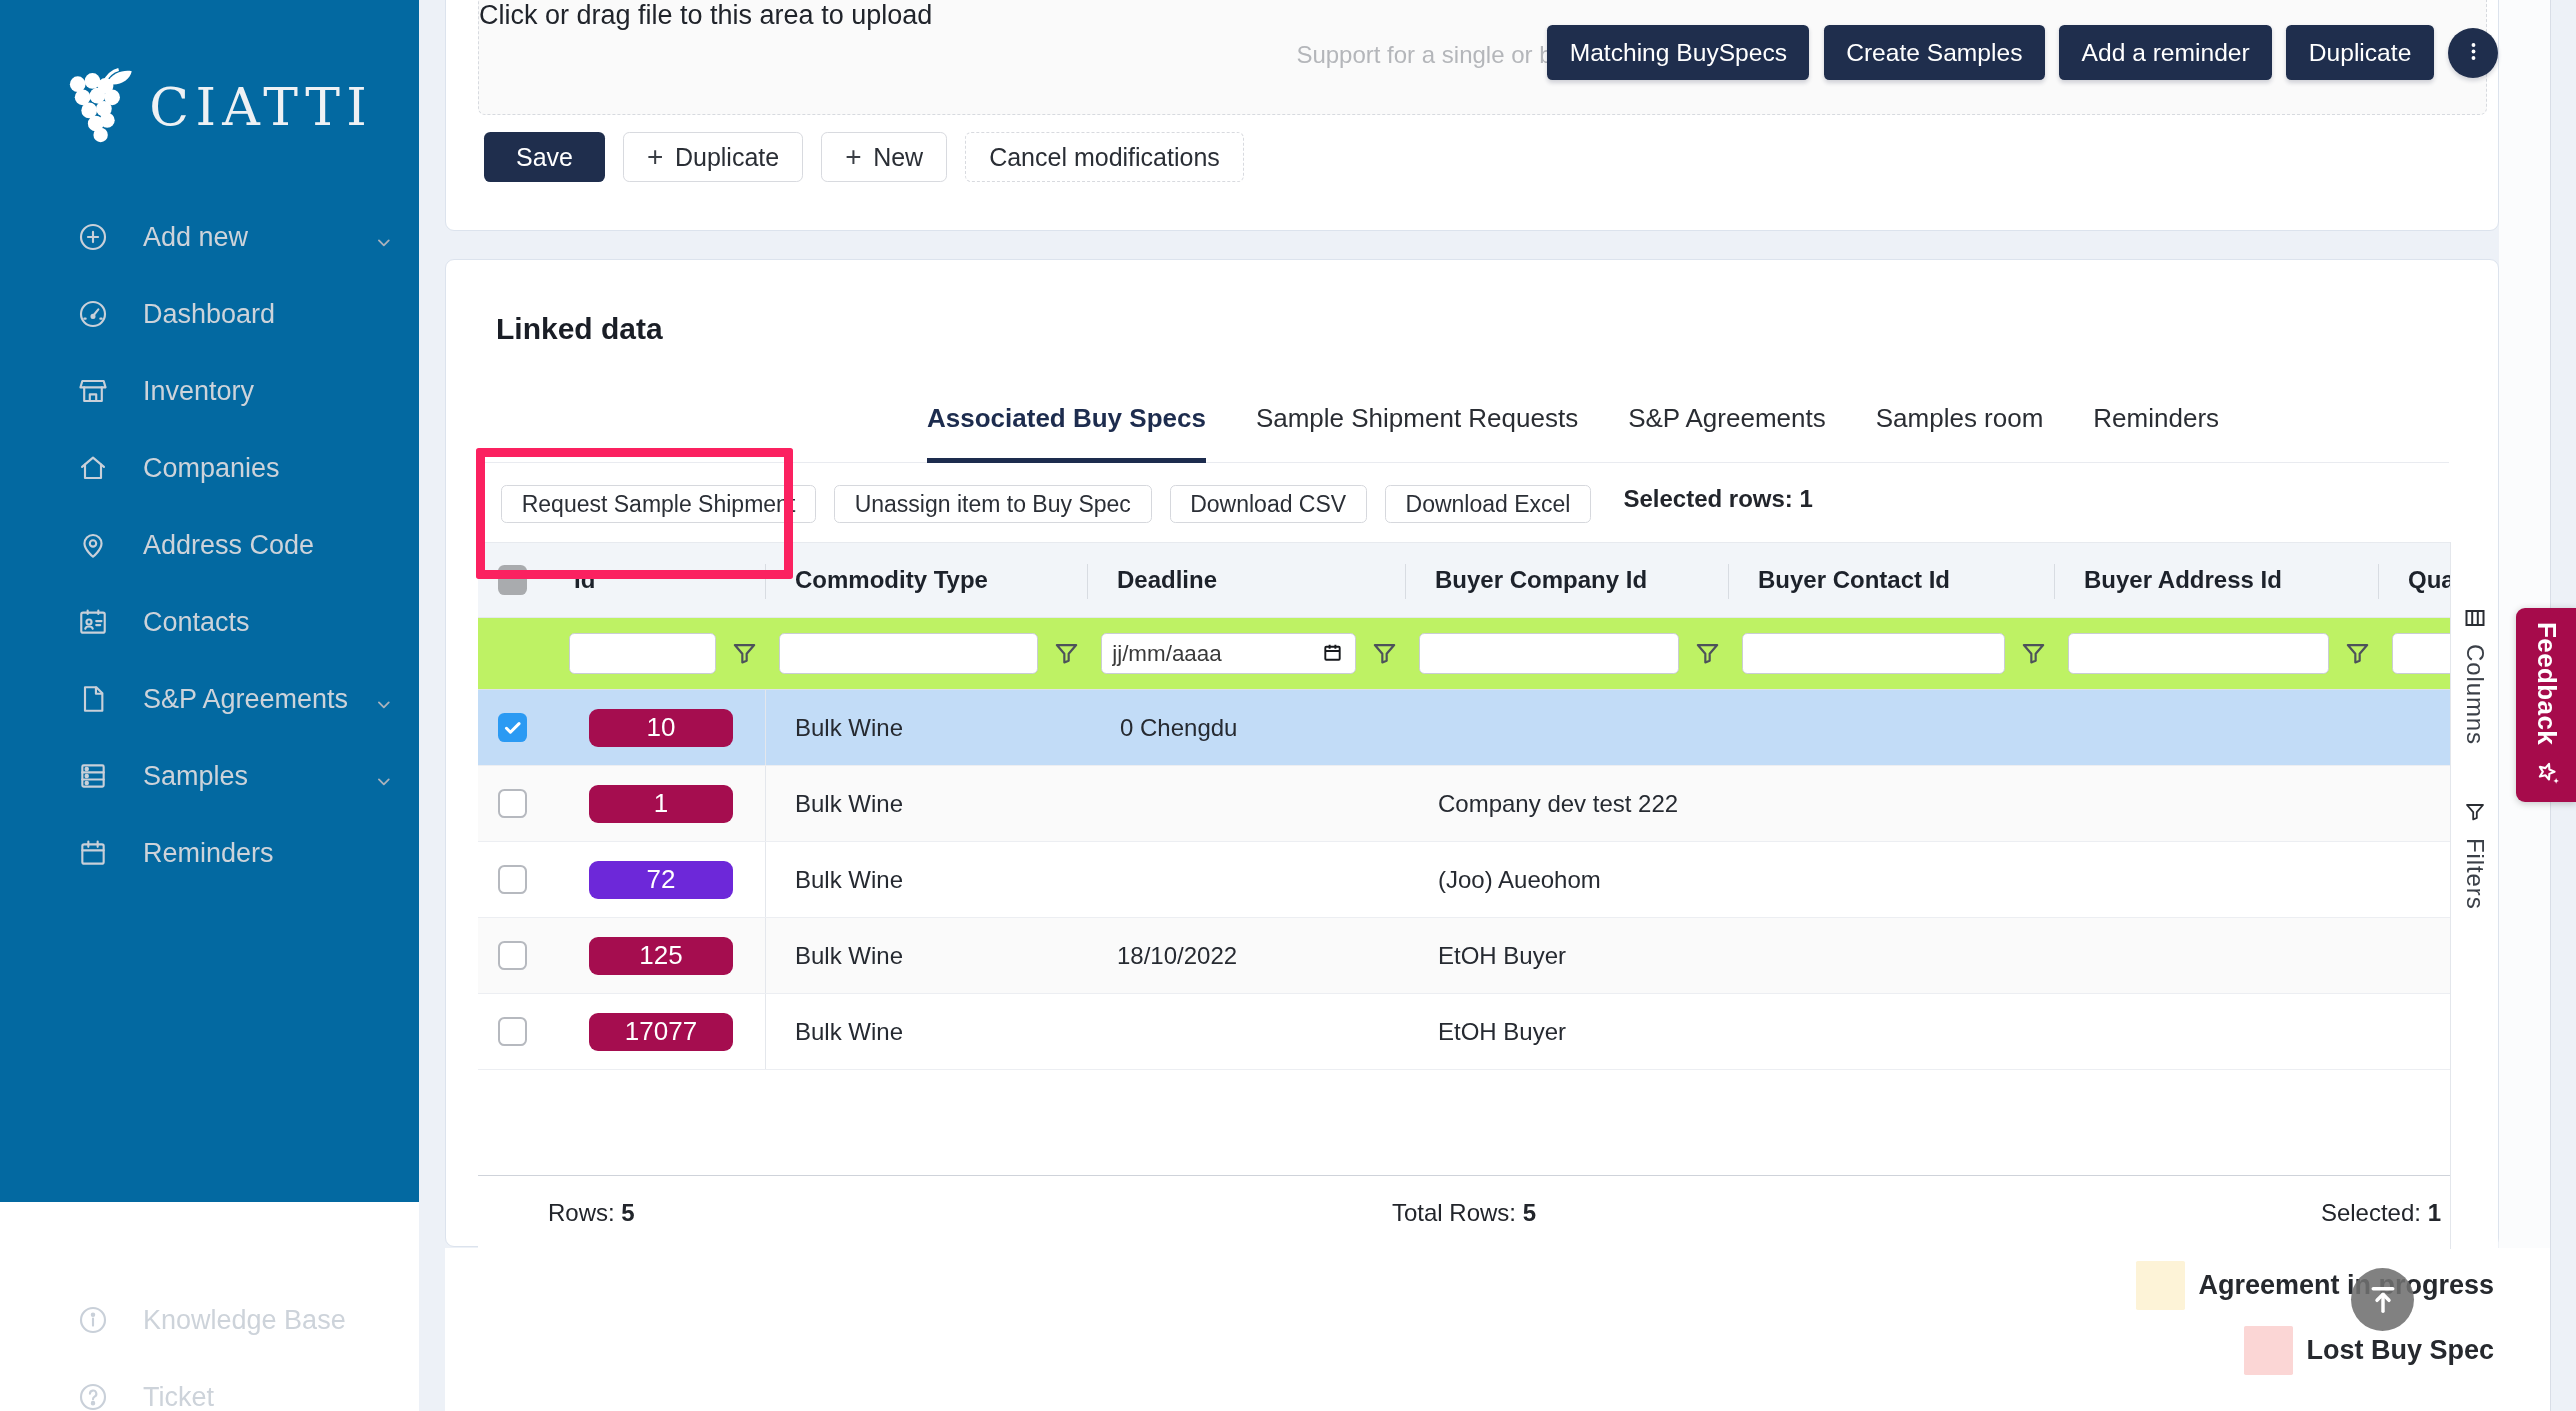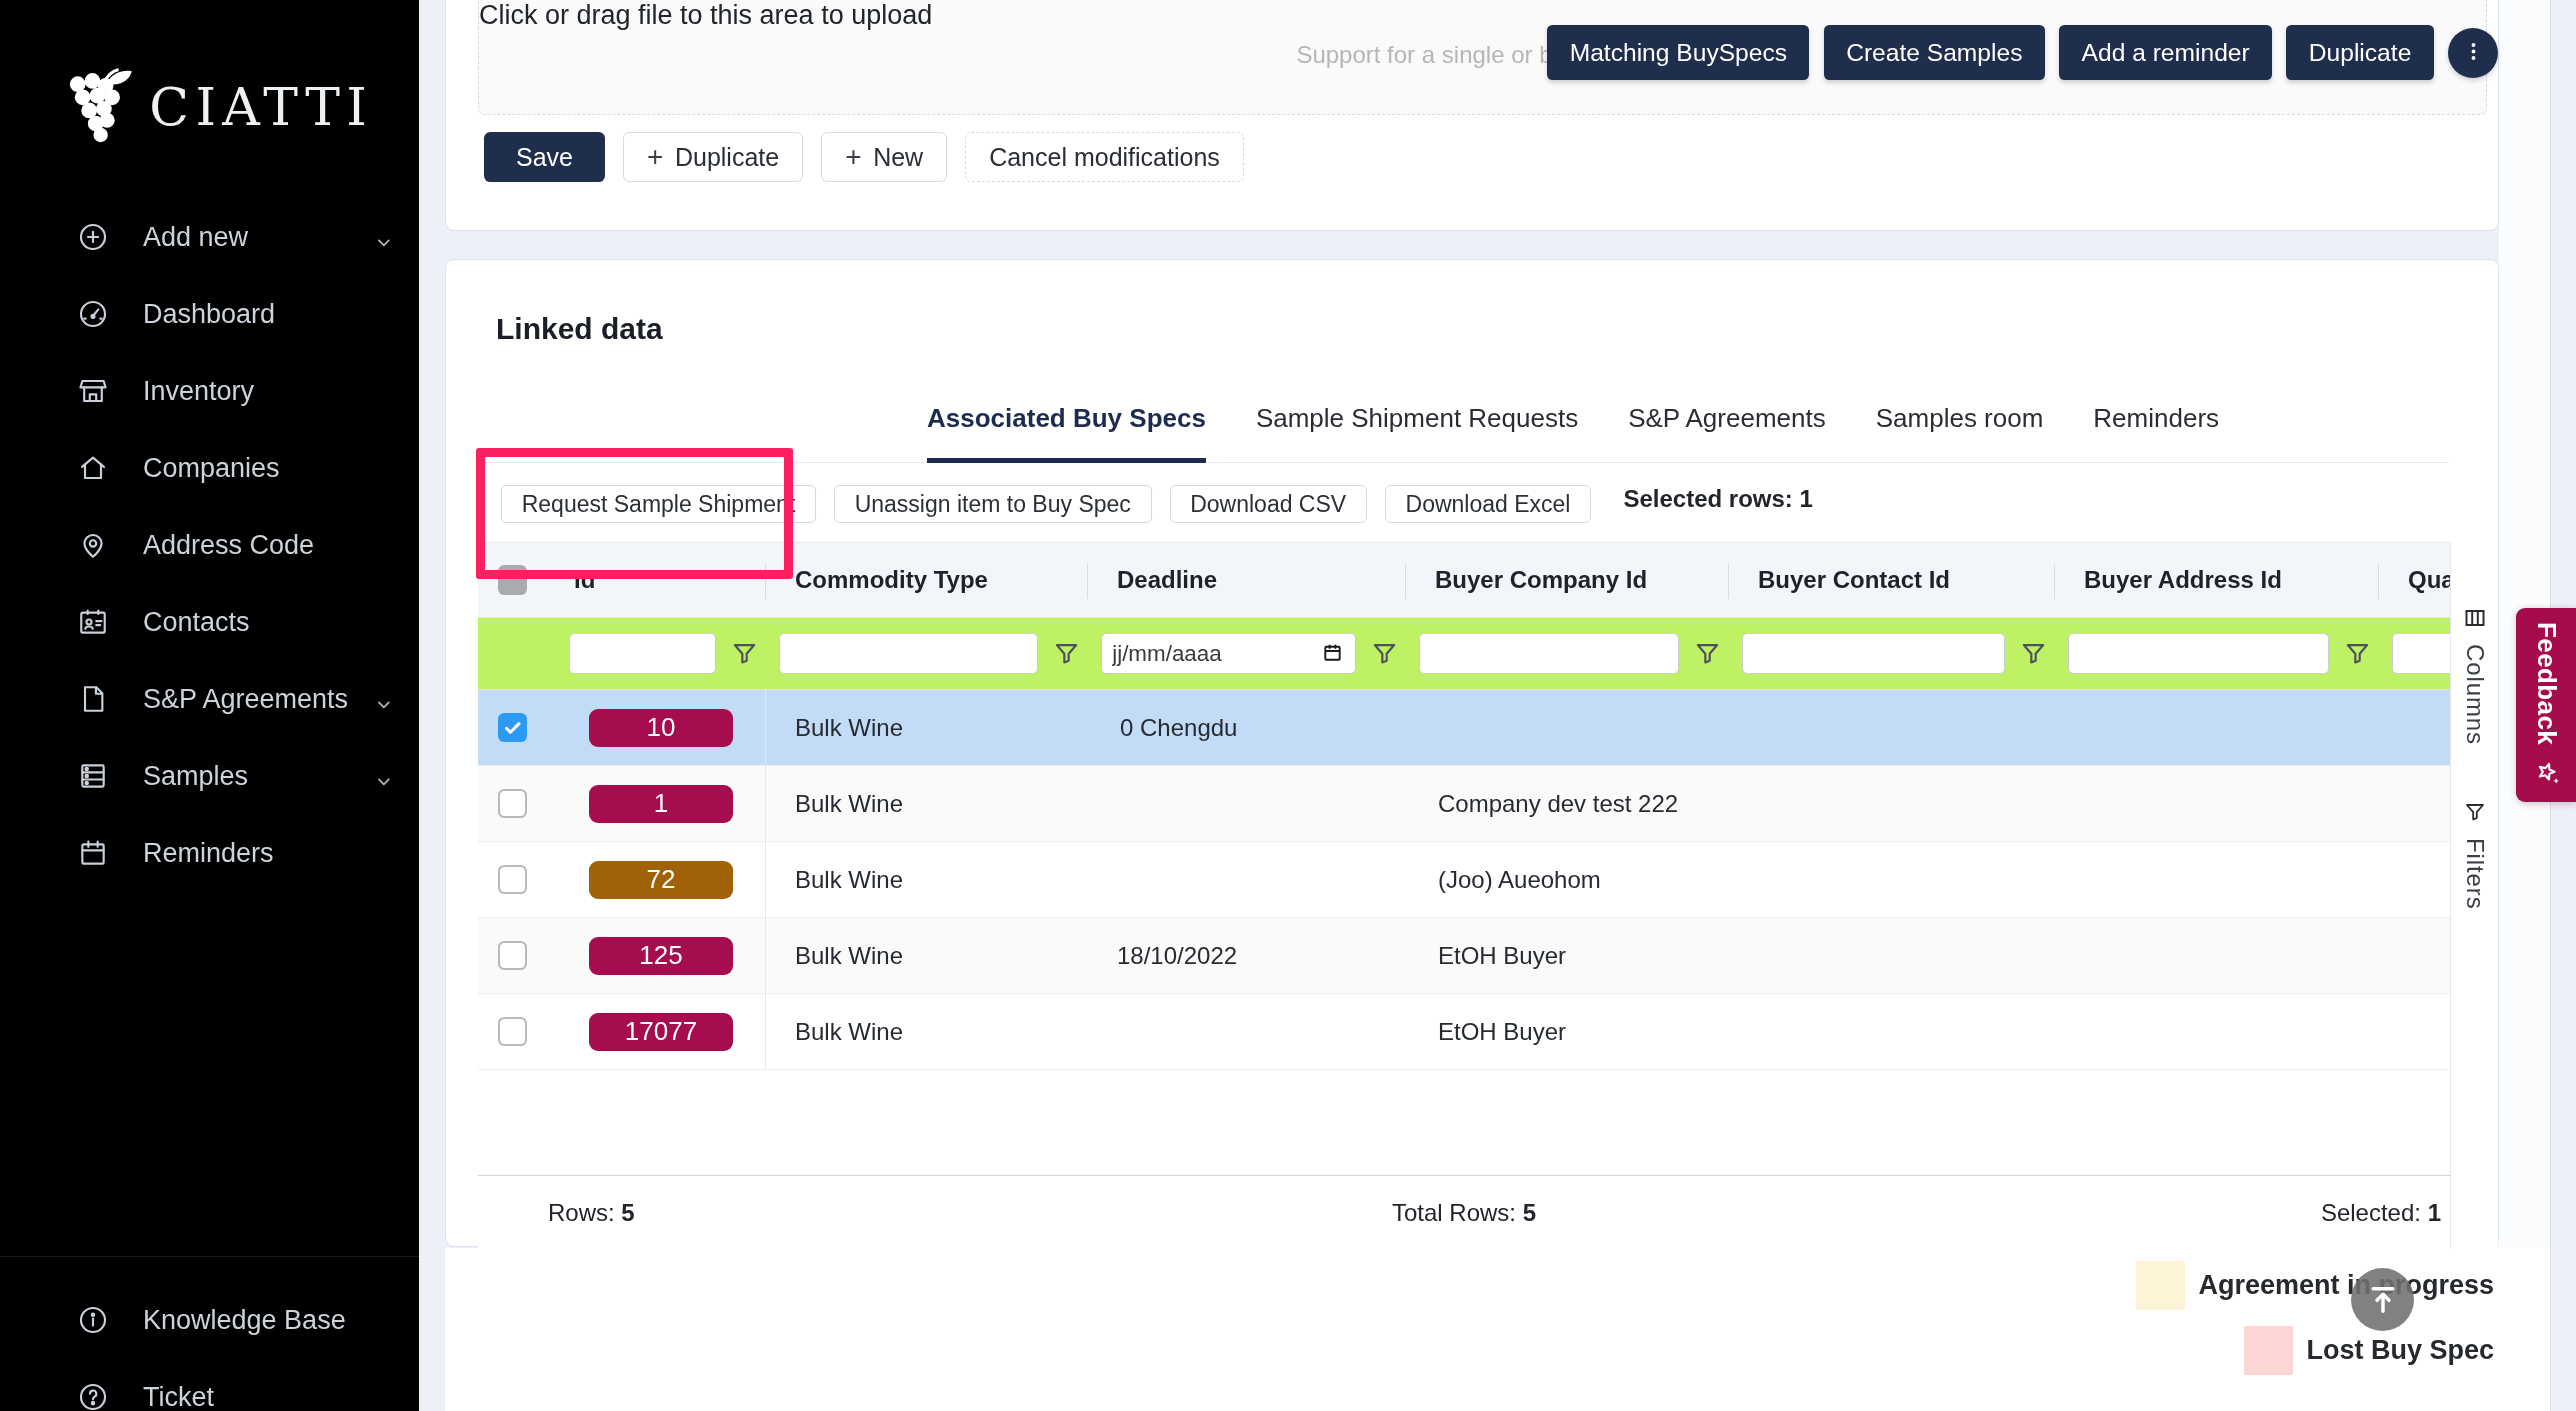--- a/index.html
+++ b/index.html
@@ -1,20 +1,20 @@
 <!DOCTYPE html>
 <html style="font-size:14.3px"><head>
 <meta charset="utf-8">
 <style>
   html,body{margin:0;padding:0;width:2576px;height:1411px;overflow:hidden;
     font-family:"Liberation Sans",sans-serif;background:#ffffff;}
   *{box-sizing:border-box;}
 
   
-  .sidebar{position:absolute;left:0;top:0;width:419px;height:1411px;background:#000000;z-index:40;}
+  .sidebar{position:absolute;left:0;top:0;width:419px;height:1202px;background:#0369a1;z-index:40;}
   .logo{position:absolute;left:63px;top:66px;display:flex;align-items:center;gap:14.3px;}
   .logo-text{font-family:"DejaVu Serif",serif;font-size:52px;letter-spacing:6.3px;color:#eef1f4;}
   .nav{position:absolute;left:0;top:176px;width:419px;}
   .nav-foot{position:absolute;left:0;top:1256px;width:419px;border-top:0.9px solid rgba(255,255,255,.10);padding-top:1.8px;}
   .nav-item{position:relative;display:flex;align-items:flex-end;height:77px;padding-left:77px;color:#c9d0d9;cursor:pointer;}
   .nav-icon{width:32px;height:32px;flex:none;display:flex;align-items:center;justify-content:center;}
   .nav-icon svg{width:32px;height:32px;}
   .nav-label{margin-left:34px;font-size:27px;color:#cdd3da;white-space:nowrap;}
   .nav-chev{position:absolute;right:25px;width:19.7px;height:19.7px;color:#aab2bc;}
   .nav-chev svg{width:19.7px;height:19.7px;}
@@ -426,21 +426,21 @@
     <div class="cell dcell" style="width:323px;padding-left:32px">Company dev test 222</div>
     <div class="cell dcell" style="width:326px"></div>
     <div class="cell dcell" style="width:324px"></div>
     <div class="cell dcell" style="width:179px"></div>
   </div>
           <div class="trow tdata ">
     <div class="cell" style="width:78px">
               <span class="cb cb-off"></span>
             </div>
     <div class="cell idcell" style="width:210px">
-      <span class="badge" style="background:#a16207">72</span>
+      <span class="badge" style="background:#6d28d9">72</span>
             </div>
     <div class="cell dcell" style="width:322px">Bulk Wine</div>
     <div class="cell dcell" style="width:318px"></div>
     <div class="cell dcell" style="width:323px;padding-left:32px">(Joo) Aueohom</div>
     <div class="cell dcell" style="width:326px"></div>
     <div class="cell dcell" style="width:324px"></div>
     <div class="cell dcell" style="width:179px"></div>
   </div>
           <div class="trow tdata stripe">
     <div class="cell" style="width:78px">

